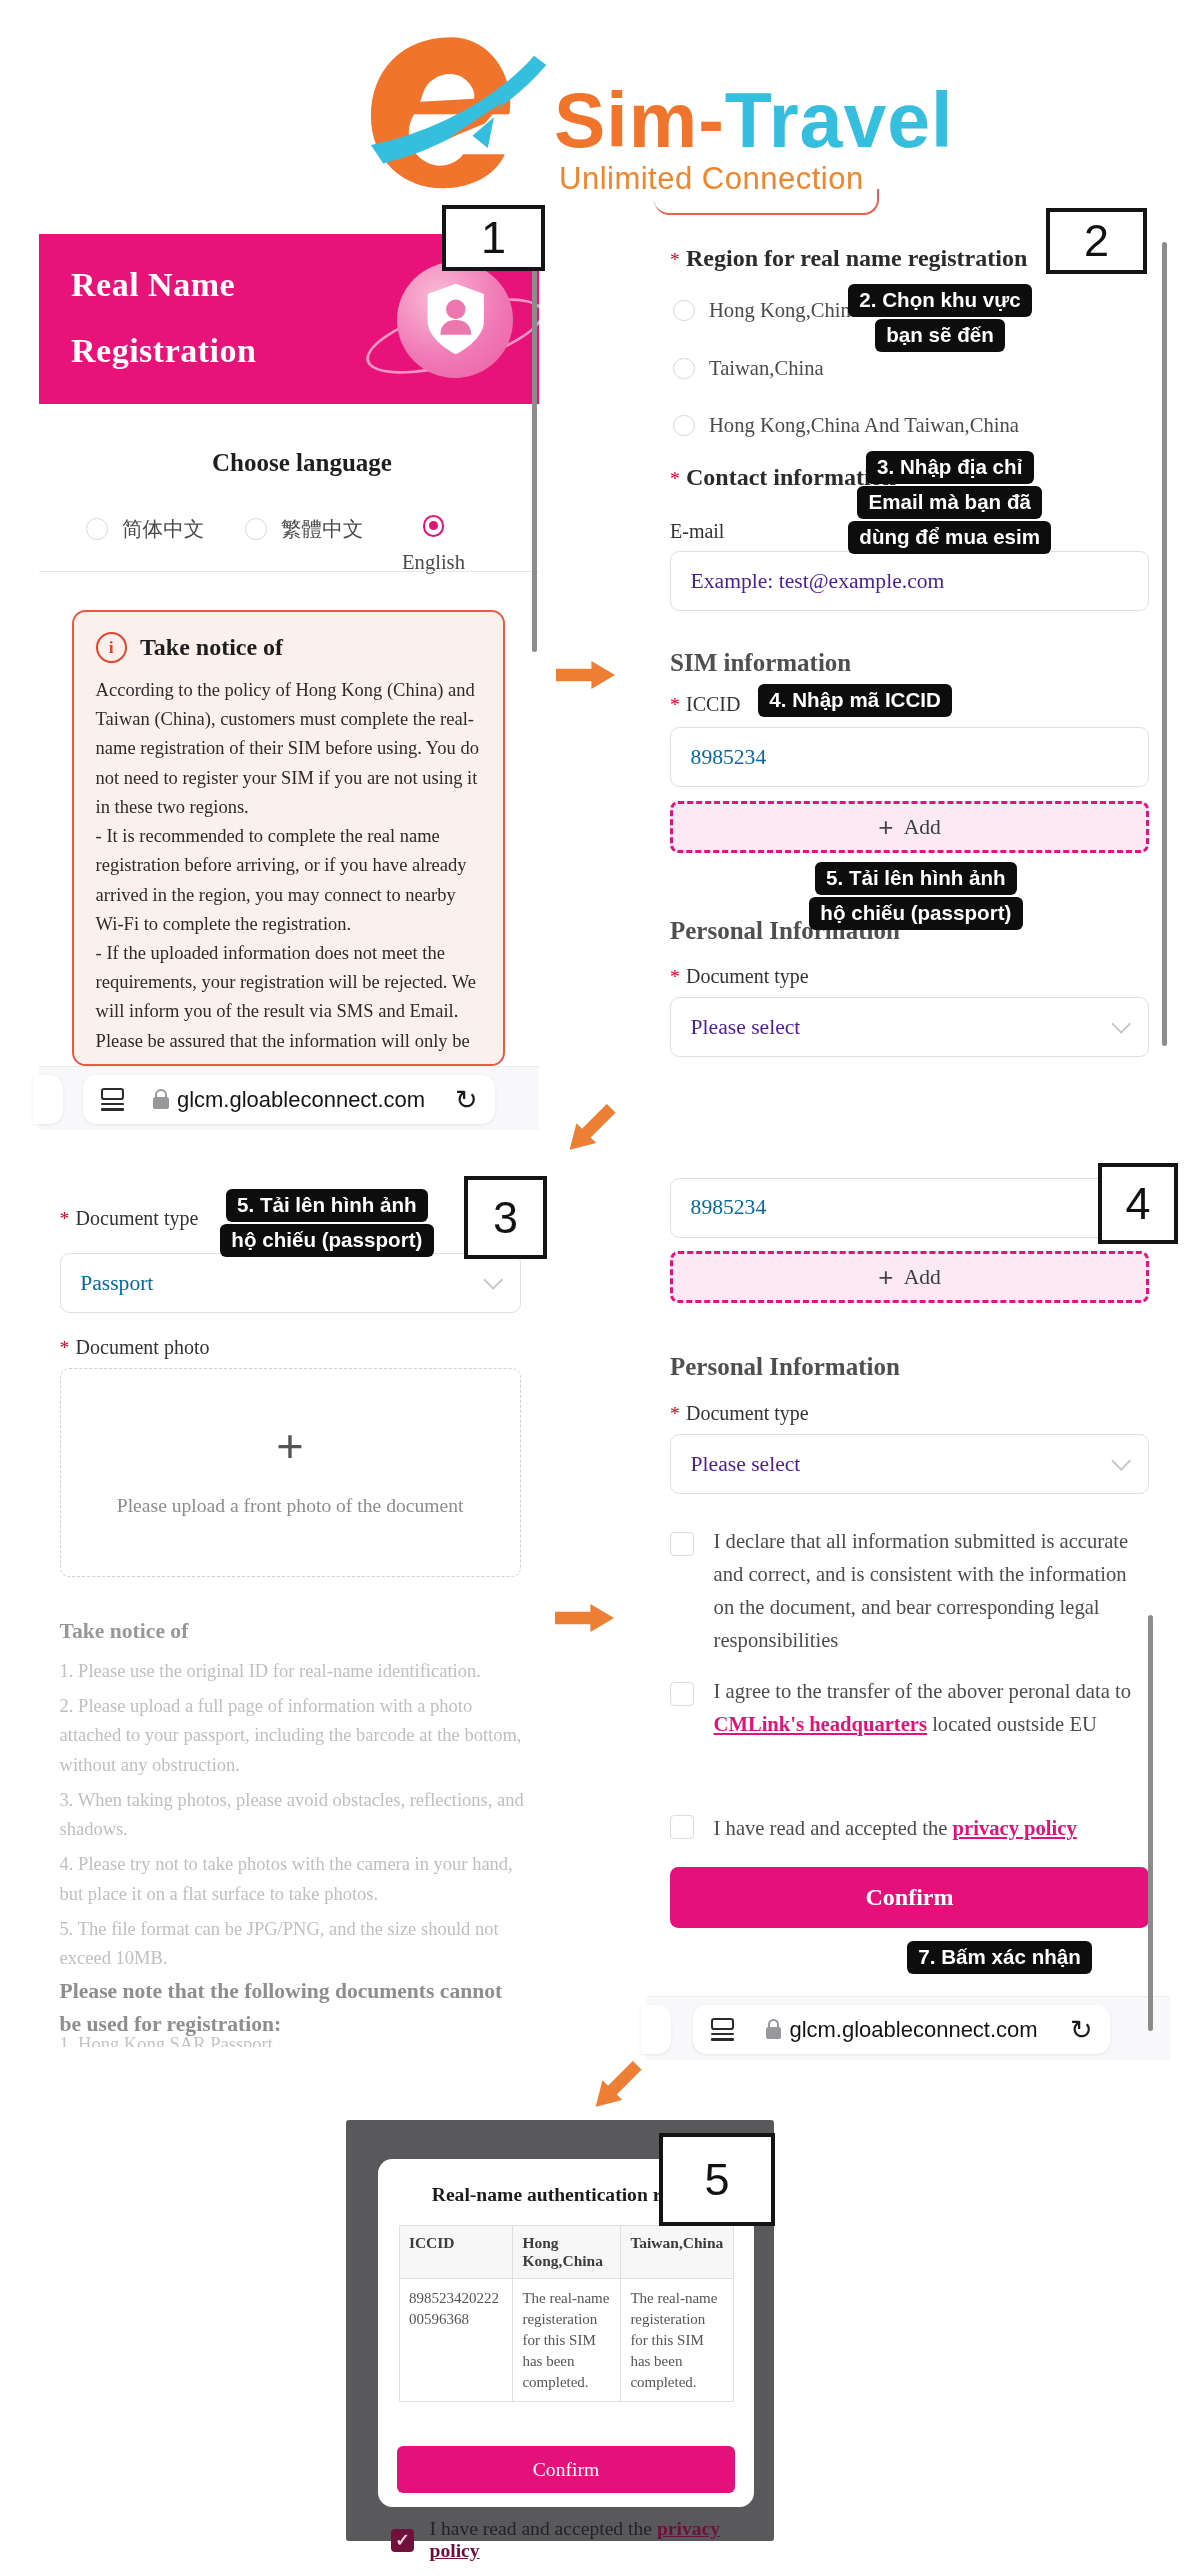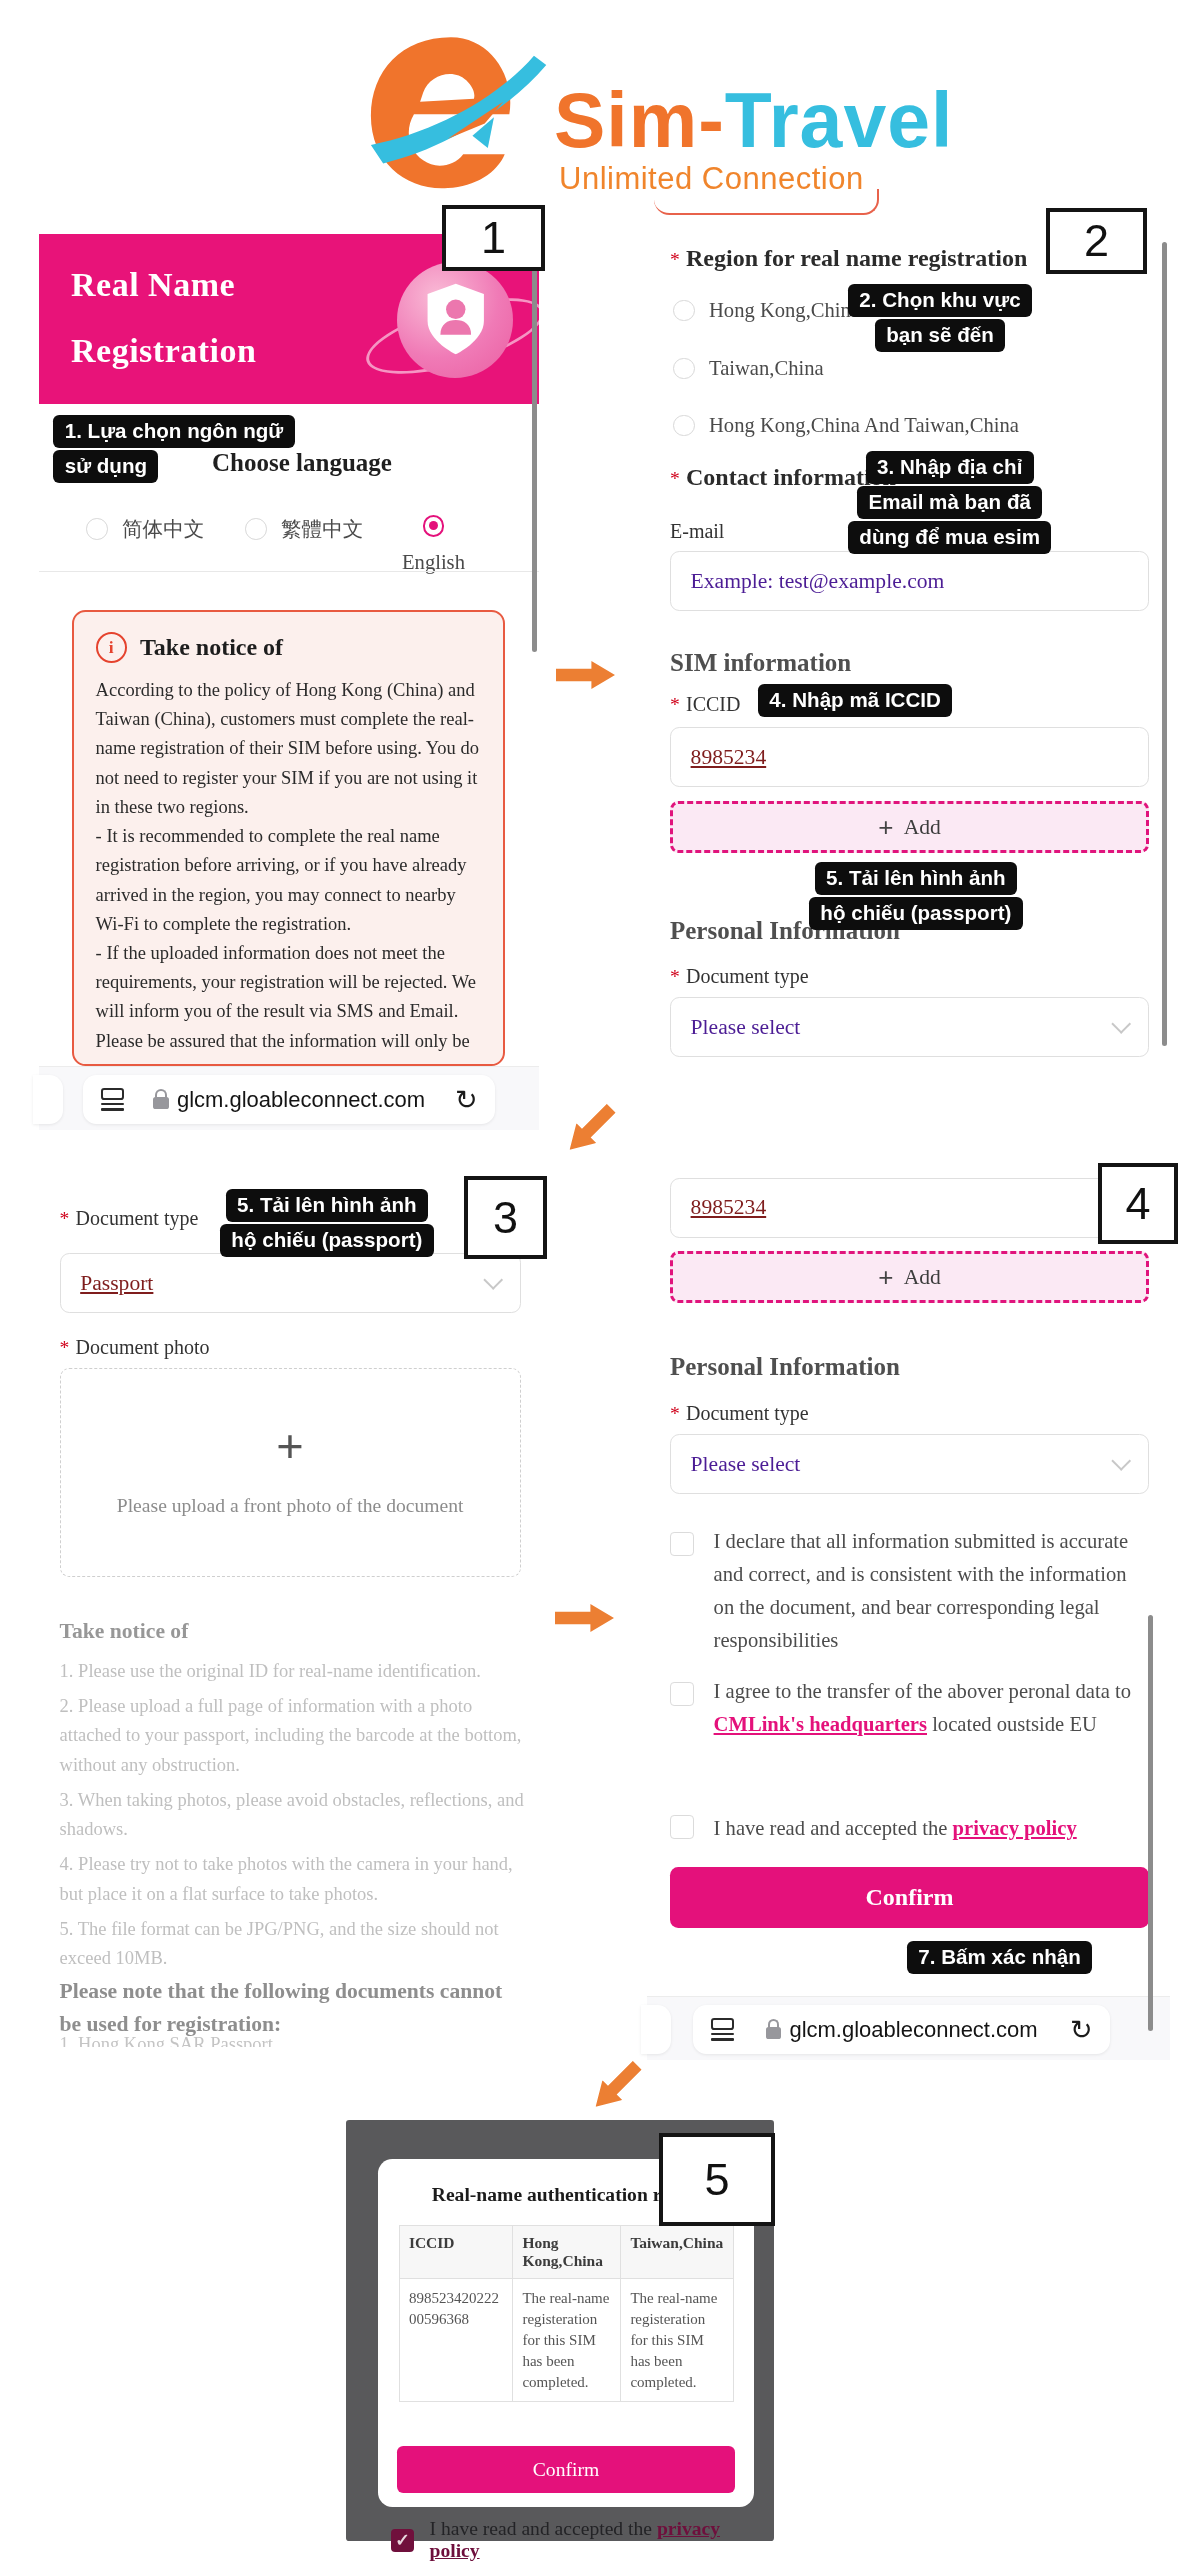--- a/index.html
+++ b/index.html
@@ -39,21 +39,21 @@
          clip-path:polygon(0% 28%,60% 28%,60% 0%,100% 50%,60% 100%,60% 72%,0% 72%);z-index:35;}
   .arrow.diag{transform:rotate(135deg);}
 
   
   .h-bold{font:700 24px "Liberation Serif",serif;color:#2b2b2b;}
   .h-gray{font:700 25px "Liberation Serif",serif;color:#4f4f4f;}
   .lbl{font:400 20px "Liberation Serif",serif;color:#333;}
   .star{color:#D0021B;margin-right:6.2px;font:400 19.6px "Liberation Serif",serif;}
   .field{position:absolute;height:60px;background:#fff;border:1.5px solid #DFDFDF;border-radius:9.3px;
          display:flex;align-items:center;padding:0 19.6px;font:400 21.6px "Liberation Serif",serif;box-sizing:border-box;}
-  .ph-text{color:#4c1d95;} .val{color:#7f1d1d;text-decoration:underline;}
+  .ph-text{color:#4c1d95;} .val{color:#0369a1;}
   .chev{margin-left:auto;width:12.4px;height:12.4px;border-right:2.1px solid #C8C8C8;border-bottom:2.1px solid #C8C8C8;
         transform:rotate(45deg);margin-top:-5.2px;}
   .addbtn{position:absolute;height:52px;background:#FBE9F4;border:3.1px dashed #E0147C;border-radius:8.2px;
           display:flex;align-items:center;justify-content:center;gap:10.3px;
           font:400 21.6px "Liberation Serif",serif;color:#3d3d3d;box-sizing:border-box;}
   .plus{font:400 26px "Liberation Sans",sans-serif;color:#444;line-height:1;}
   .radio{width:21.6px;height:21.6px;border-radius:50%;border:1.5px solid #D8D8D8;background:#fff;box-sizing:border-box;flex:none;}
   .radio.sel{border:2.6px solid #E4117B;display:flex;align-items:center;justify-content:center;}
   .radio.sel>span{width:9.3px;height:9.3px;border-radius:50%;background:#E4117B;}
   .optrow{position:absolute;display:flex;align-items:center;gap:14.4px;font:400 20.6px "Liberation Serif",serif;color:#4a4a4a;}
@@ -140,24 +140,20 @@
       <div class="abs bubble"></div>
       <svg class="abs shield-svg" width="64" height="77" viewBox="0 0 125 150">
         <path d="M62 5 L117 25 V78 C117 117 62 143 62 143 C62 143 7 117 7 78 V25 Z" fill="#fff"></path>
         <circle cx="62" cy="55" r="19" fill="#EC77AE"></circle>
         <path d="M32 105 C32 84 46 76 62 76 C78 76 92 84 92 105 Z" fill="#EC77AE"></path>
       </svg>
       <div class="abs ph-title" style="top:32px;">Real Name</div>
       <div class="abs ph-title" style="top:98px;">Registration</div>
     </div>
 
-    <div class="badge" style="left:14.4px;top:181px;">
-      <div>1. Lựa chọn ngôn ngữ</div>
-      <div>sử dụng</div>
-    </div>
 
     <div class="abs" style="left:129px;top:215px;width:268px;text-align:center;font:700 25px 'Liberation Serif',serif;color:#1f1f1f;">Choose language</div>
 
     <div class="optrow" style="left:47px;top:281px;">
       <span class="radio"></span>
       <span>简体中文</span>
     </div>
     <div class="optrow" style="left:206px;top:281px;">
       <span class="radio"></span>
       <span>繁體中文</span>

